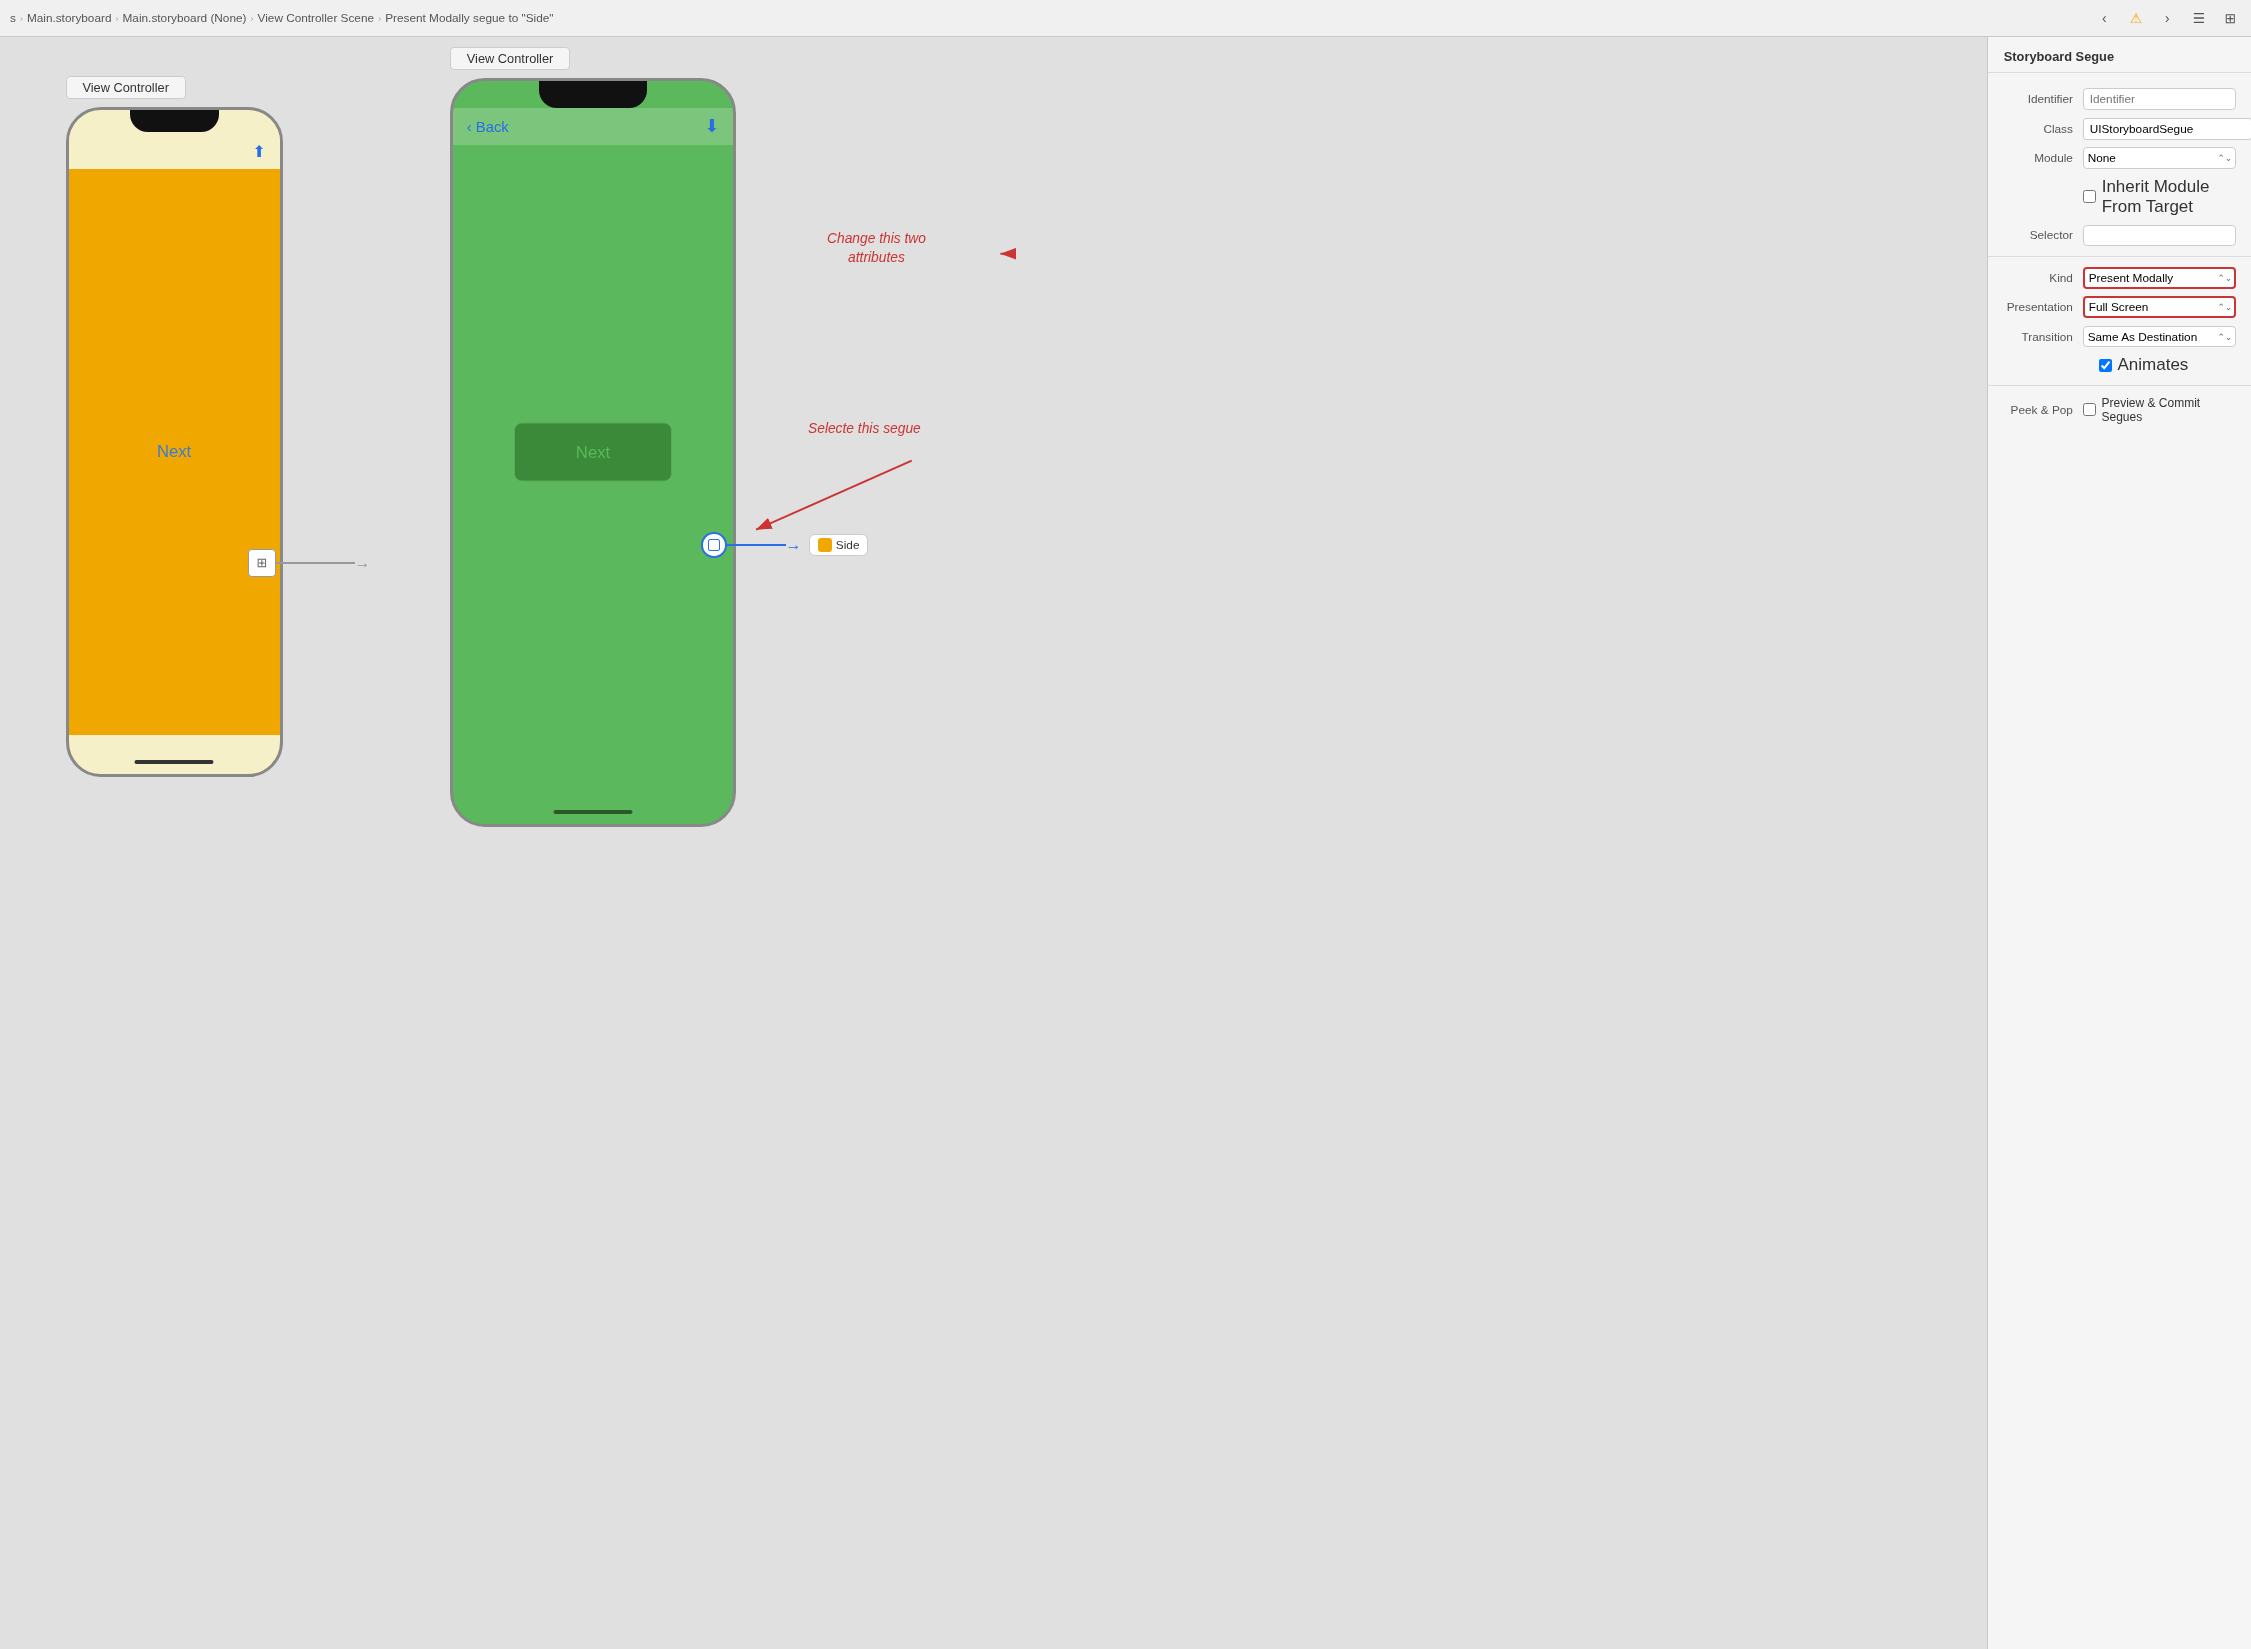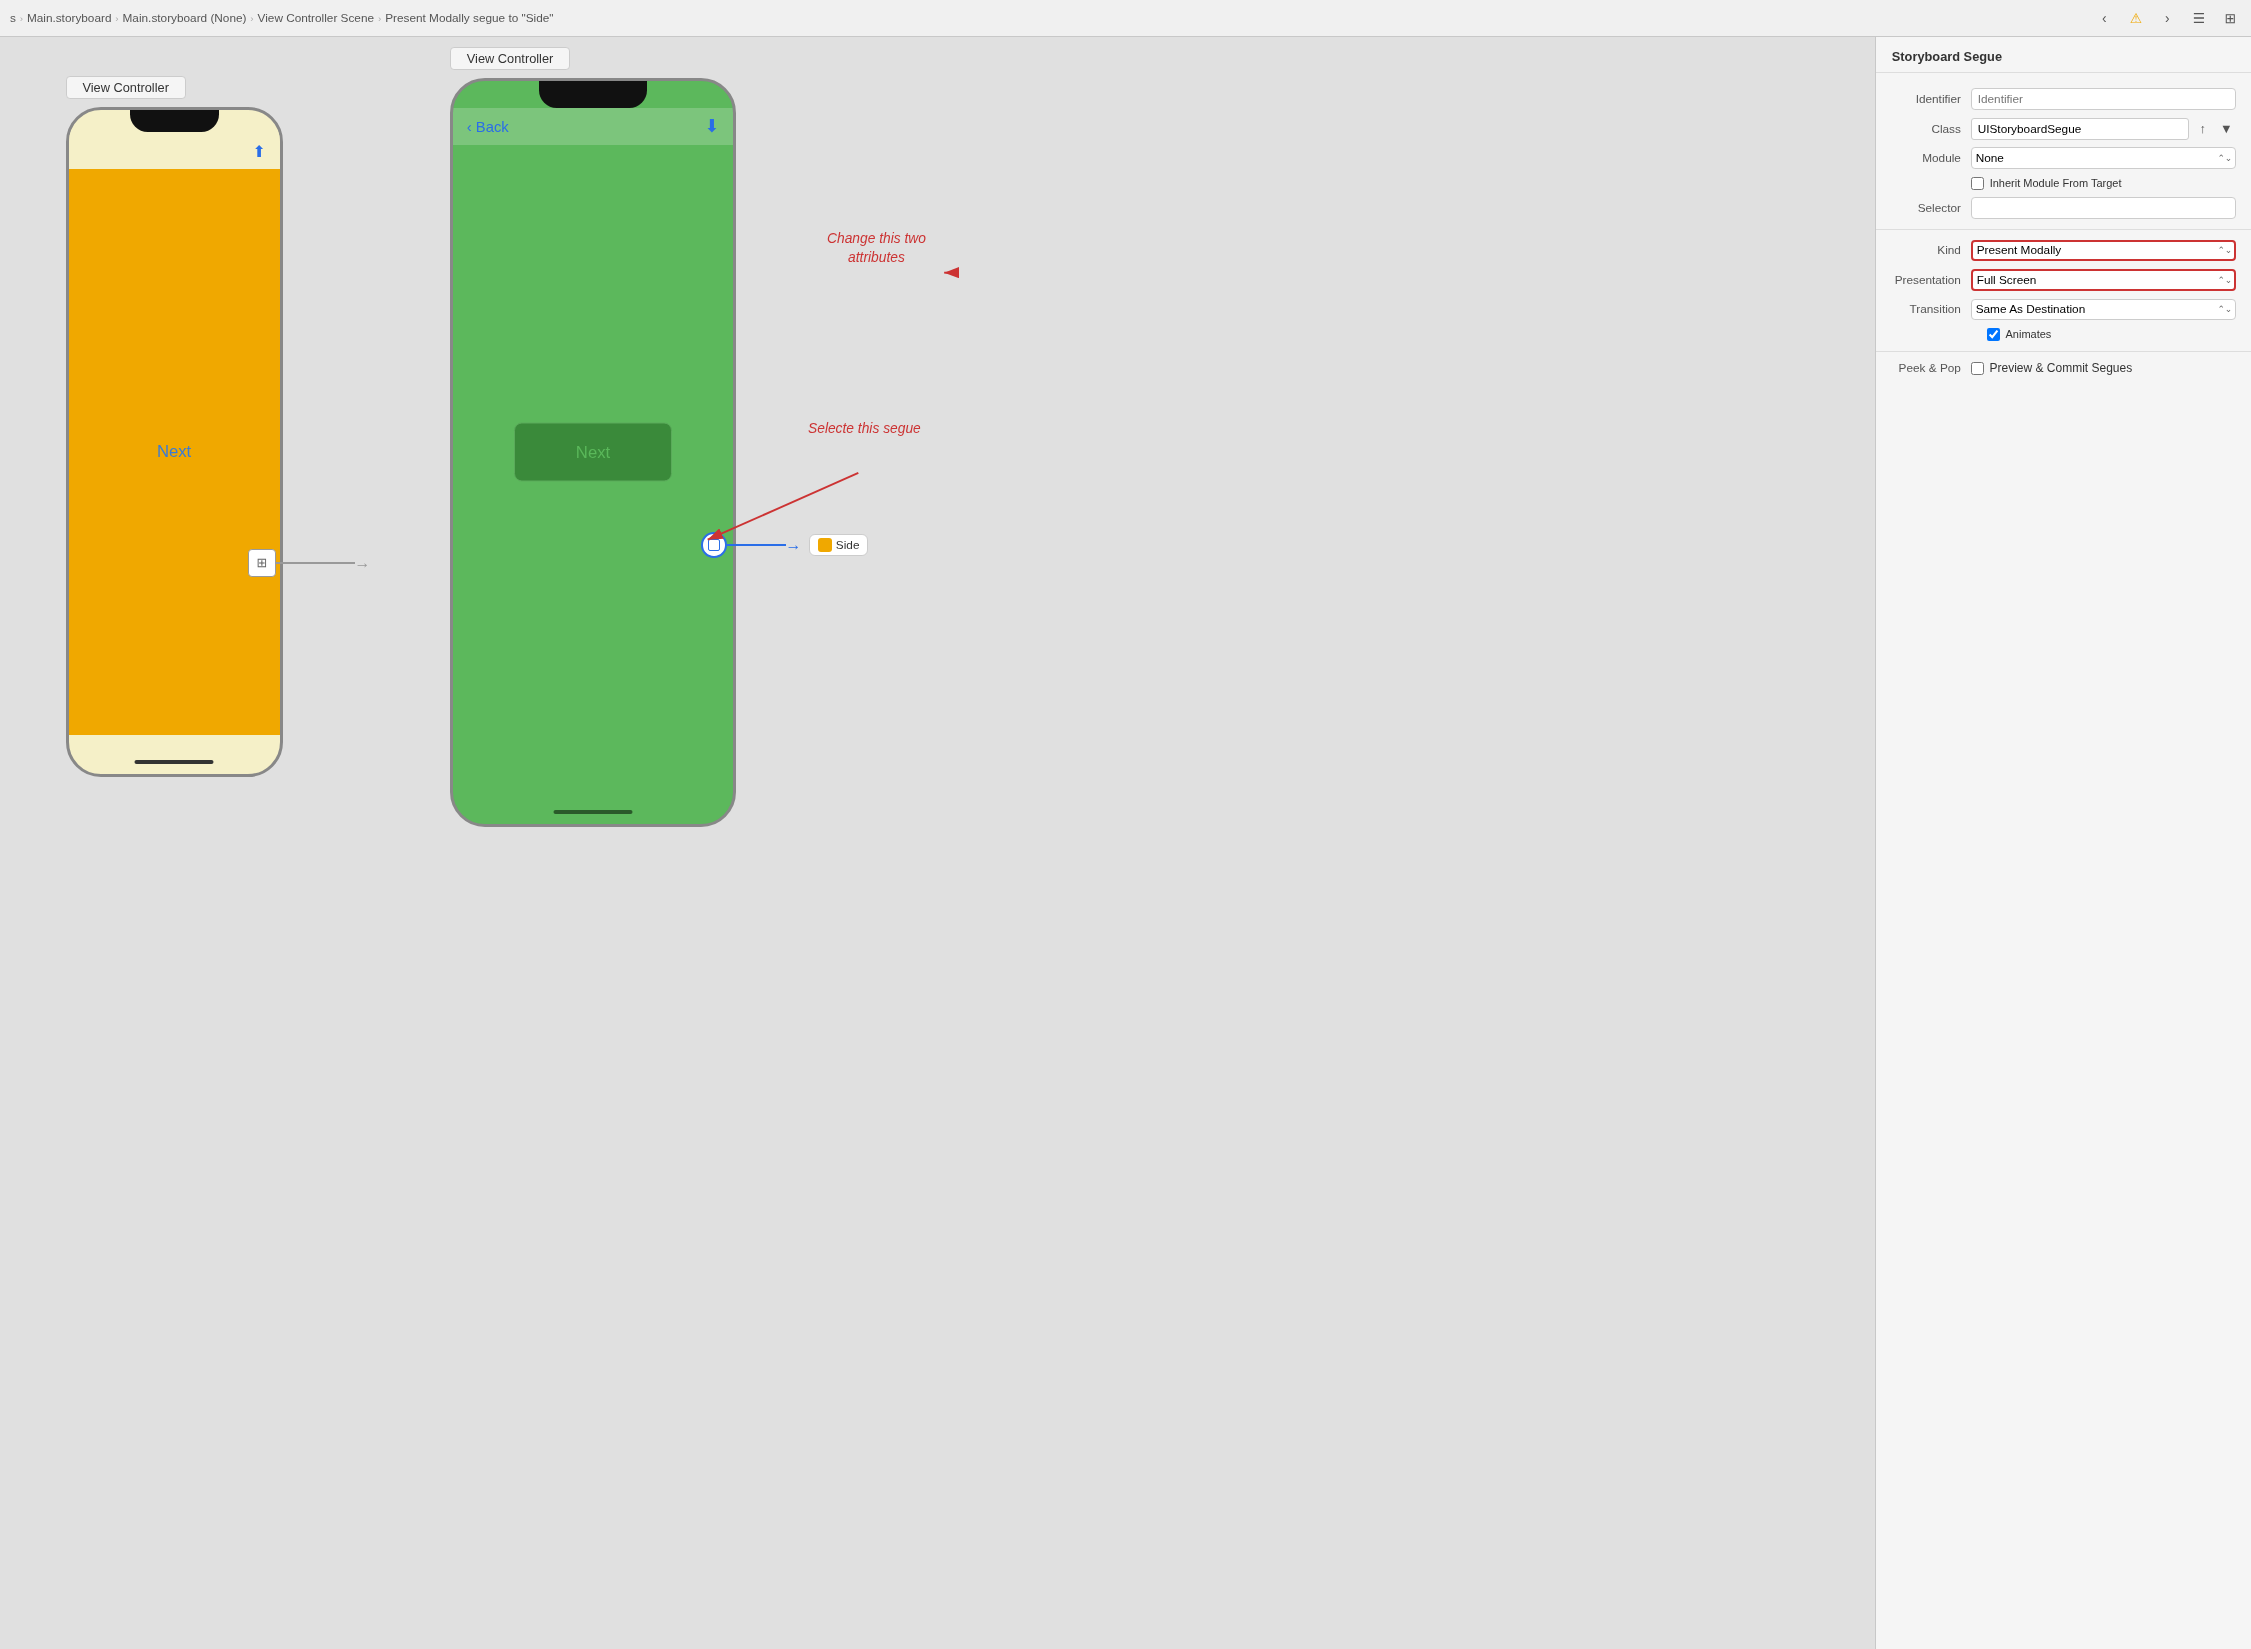--- a/index.html
+++ b/index.html
@@ -256,21 +256,21 @@
     .annotation {
       position: absolute;
       color: #cc3333;
       font-size: 13.8px;
       font-weight: 400;
       font-style: italic;
     }
 
     
     .right-panel {
-      width: 377px;
+      width: 265px;
       background: #f5f5f5;
       border-left: 1px solid #c8c8c8;
       display: flex;
       flex-direction: column;
       flex-shrink: 0;
     }
     .panel-title {
       font-size: 12.8px;
       font-weight: 600;
       color: #333;
@@ -362,23 +362,22 @@
       color: #555;
       font-size: 12.8px;
     }
     .checkbox-row {
       display: flex;
       align-items: center;
       gap: 5.9px;
       padding: 3.9px 15.8px 3.9px 95px;
     }
     .checkbox-row label {
-      font-size: 11px;
+      font-size: 17px;
       color: #333;
-      text-align: right;
     }
     .checkbox-row input[type=checkbox] {
       width: 12.8px;
       height: 12.8px;
     }
     .peek-row {
       display: flex;
       align-items: center;
       padding: 3.9px 15.8px;
     }

